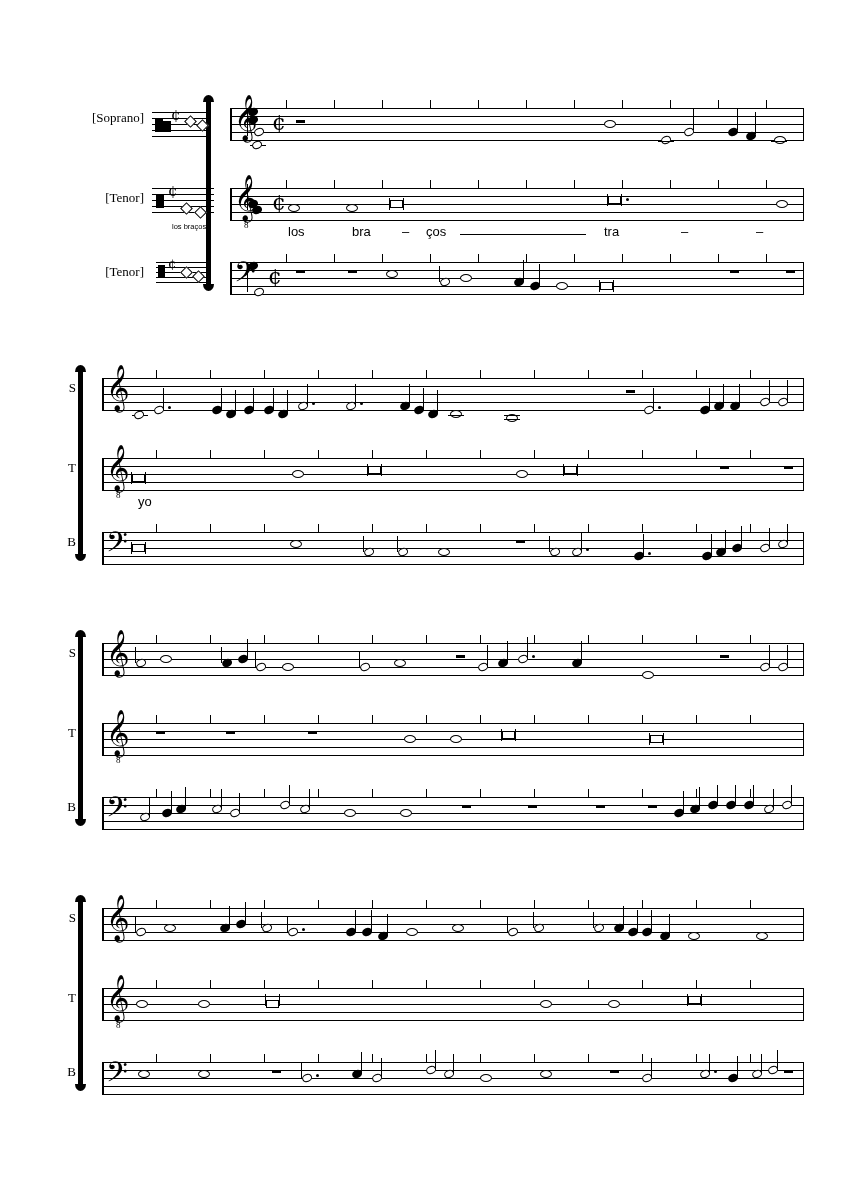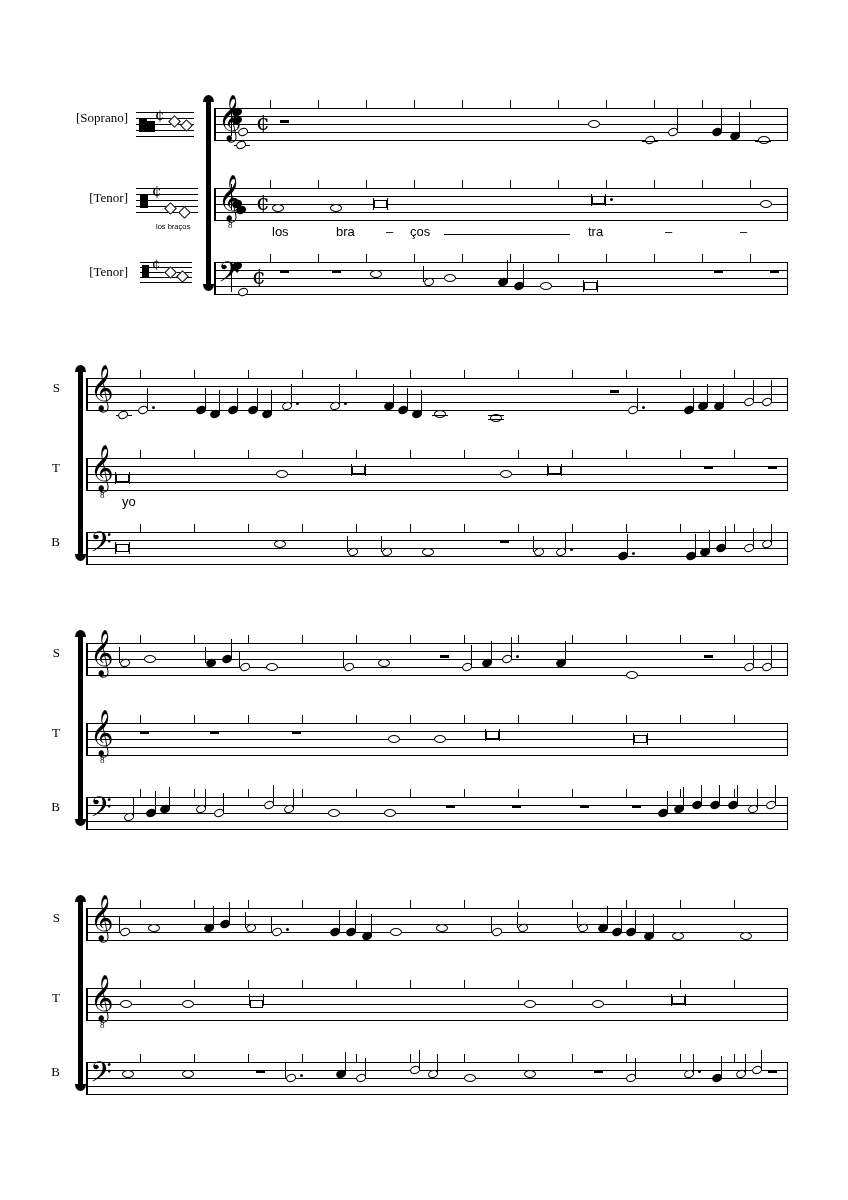--- a/index.html
+++ b/index.html
@@ -23,21 +23,21 @@
     background: #fff;
   }
   
   .system {
     position: absolute;
     left: 0;
     width: 848px;
   }
   .staff-row {
     position: absolute;
-    left: 0;
+    left: 16px;
     width: 680px;
     height: 42px;
   }
   
   .staff-lines {
     position: absolute;
     left: 0;
     top: 0;
     height: 33px;
   }

